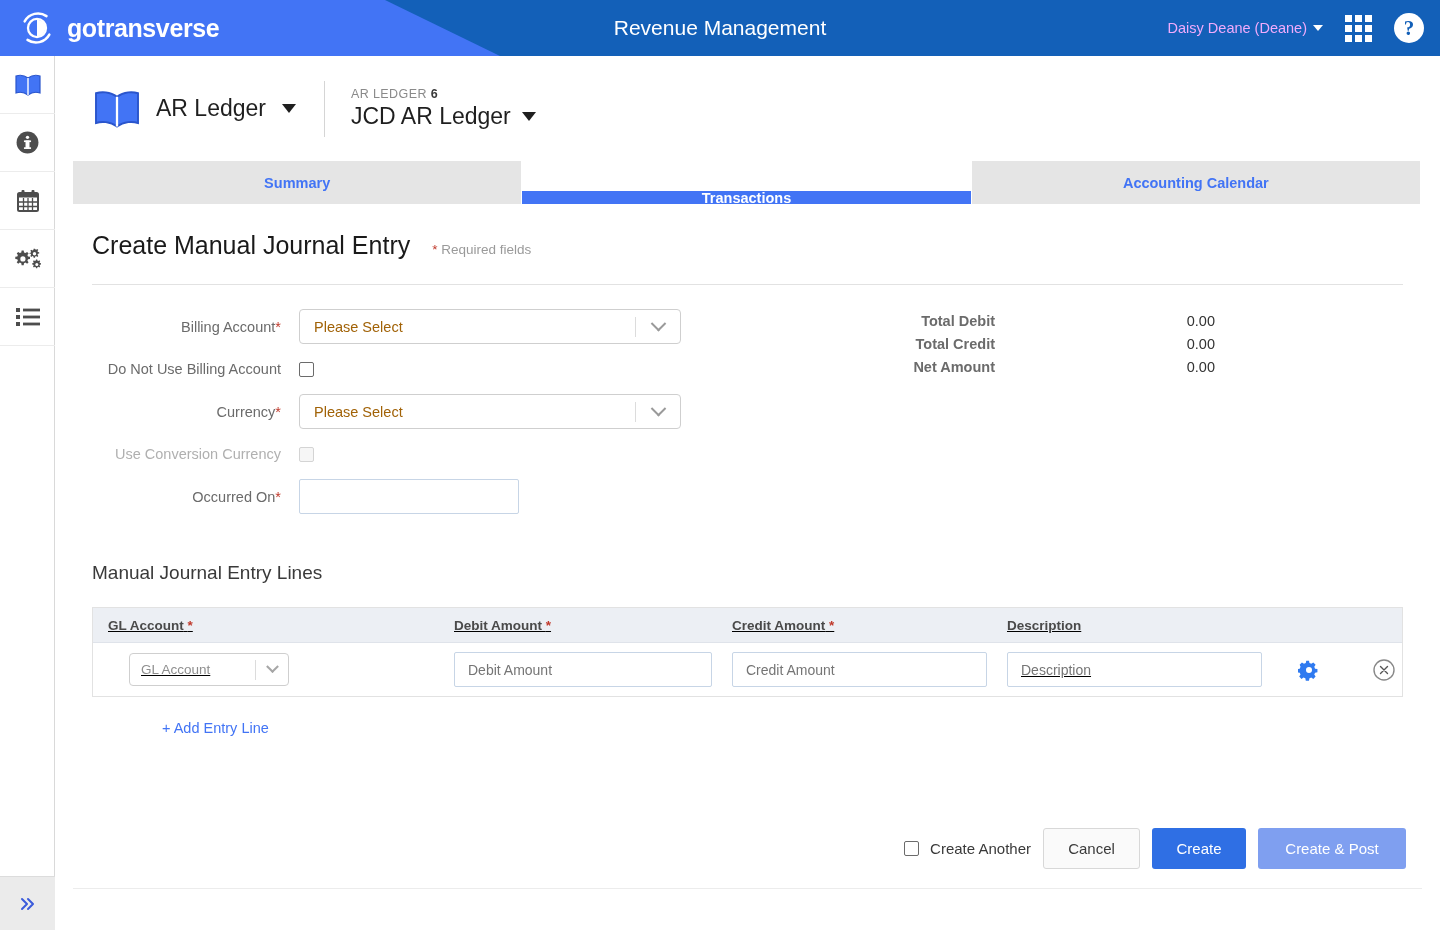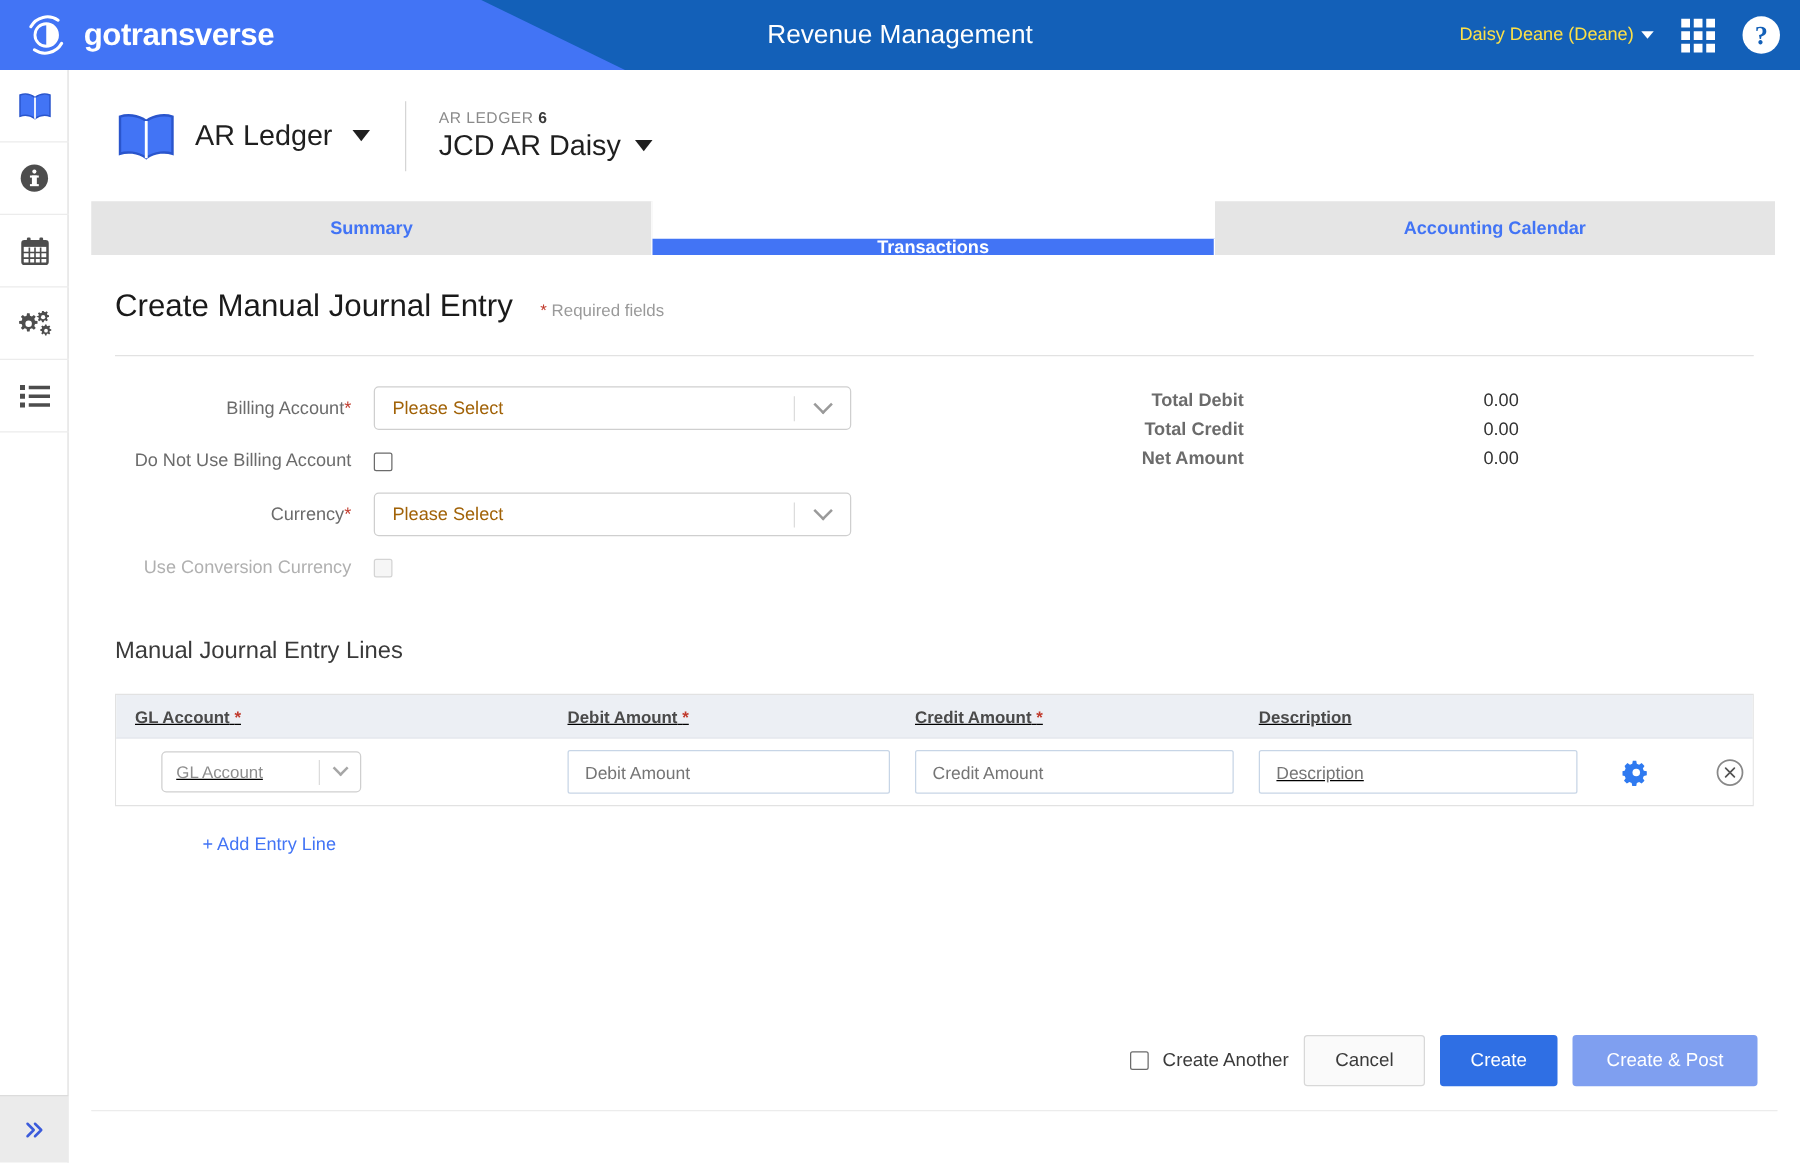--- a/index.html
+++ b/index.html
@@ -37,21 +37,21 @@
     position: absolute; left: 0; top: 0; width: 1440px; height: 56px;
     display: flex; align-items: center; justify-content: center;
     color: #ffffff; font-size: 21px; font-weight: normal;
     z-index: 2; pointer-events: none;
   }
   .topbar-right {
     position: absolute; right: 16px; top: 0; height: 56px;
     display: flex; align-items: center; gap: 22px; z-index: 3;
   }
   .user-menu {
-    color: #fde047; font-size: 14.5px;
+    color: #f0abfc; font-size: 14.5px;
     display: flex; align-items: center; gap: 6px; cursor: pointer;
   }
   .caret-down {
     width: 0; height: 0;
     border-left: 5px solid transparent;
     border-right: 5px solid transparent;
     border-top: 6px solid #ffffff;
     display: inline-block;
   }
   .grid-icon {
@@ -355,21 +355,21 @@
       <div class="ledger-title">AR Ledger</div>
       <i class="caret-dark"></i>
     </div>
     <div class="ledger-divider"></div>
     <div class="ledger-right">
       <div class="ledger-eyebrow">
         <span>AR LEDGER</span>
         <b>6</b>
       </div>
       <div class="ledger-name">
-        <span>JCD AR Daisy</span>
+        <span>JCD AR Ledger</span>
         <i class="caret-dark"></i>
       </div>
     </div>
   </div>
 
   
   <div class="tabs">
     <div class="tab">Summary</div>
     <div class="tab active">Transactions</div>
     <div class="tab">Accounting Calendar</div>
@@ -416,20 +416,26 @@
             <i class="chev"></i>
           </span>
       </div>
     </div>
 
     <div class="field-row">
       <div class="field-label disabled">Use Conversion Currency</div>
       <div class="cbox disabled"></div>
     </div>
 
+    <div class="field-row">
+      <div class="field-label">
+        <span>Occurred On</span><span class="star">*</span>
+      </div>
+      <input class="date-input txt-input" type="text" placeholder="" style="">
+    </div>
 
     <div class="totals">
       <div class="total-row">
         <div class="total-label">Total Debit</div>
         <div class="total-value">0.00</div>
       </div>
       <div class="total-row">
         <div class="total-label">Total Credit</div>
         <div class="total-value">0.00</div>
       </div>

